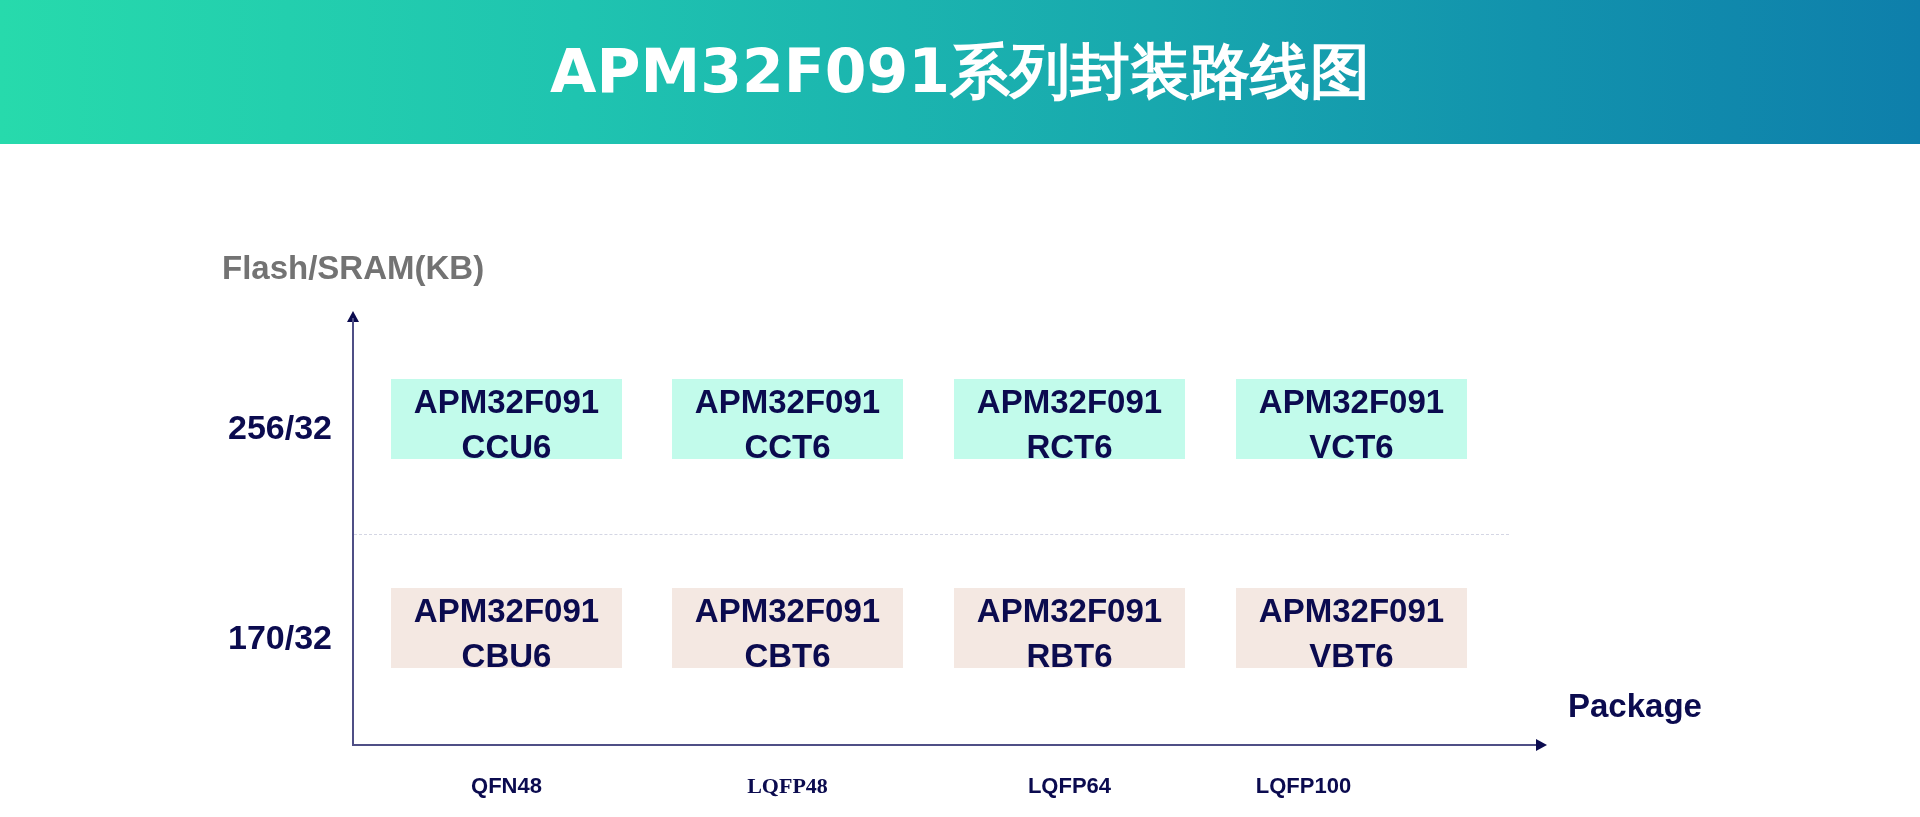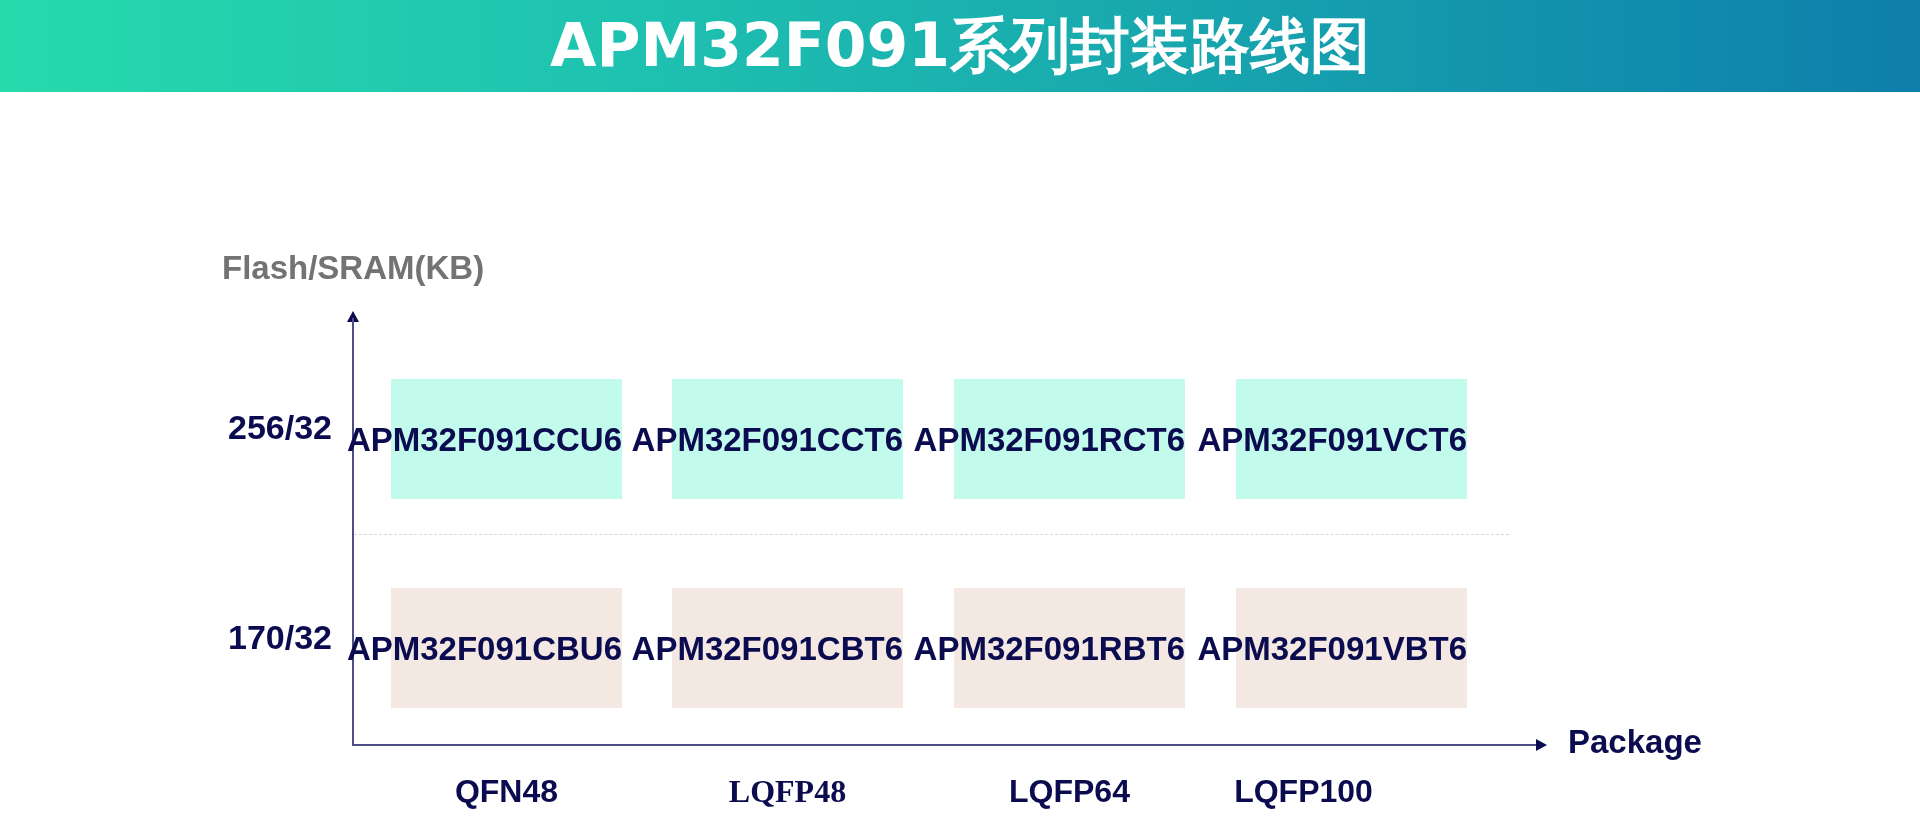--- a/index.html
+++ b/index.html
@@ -3,21 +3,21 @@
 <meta charset="utf-8">
 <style>
   html, body { margin: 0; padding: 0; }
   body {
     width: 1920px; height: 817px; position: relative; overflow: hidden;
     background: #ffffff;
     font-family: "Liberation Sans", "DejaVu Sans", sans-serif;
     color: #0b0b4f;
   }
   .header {
-    position: absolute; left: 0; top: 0; width: 1920px; height: 92px;
+    position: absolute; left: 0; top: 0; width: 1920px; height: 144px;
     background: linear-gradient(90deg, #27daac 0%, #1fc4b0 30%, #18a8ae 60%, #1292ad 80%, #0e7fab 100%);
     display: flex; align-items: center; justify-content: center;
   }
   .header-title {
     color: #ffffff; font-weight: bold; font-size: 60px; letter-spacing: 0px;
     font-family: "DejaVu Sans", "Liberation Sans", sans-serif;
     margin-left: 0px;
   }
   .y-title {
     position: absolute; left: 222px; top: 249px;
@@ -35,41 +35,41 @@
   .x-axis {
     position: absolute; left: 352px; top: 744px; width: 1186px; height: 2px;
     background: #4f4f86;
   }
   .x-arrow {
     position: absolute; left: 1536px; top: 739px; width: 0; height: 0;
     border-top: 6px solid transparent; border-bottom: 6px solid transparent;
     border-left: 11px solid #0b0b4f;
   }
   .x-title {
-    position: absolute; left: 1568px; top: 723px;
+    position: absolute; left: 1568px; top: 687px;
     font-size: 33px; font-weight: bold; color: #0b0b4f; white-space: nowrap;
   }
   .divider {
     position: absolute; left: 354px; top: 534px; width: 1155px; height: 0;
     border-top: 1.5px dashed #d4d6e4;
   }
   .row-label {
     position: absolute; left: 214px; width: 118px; text-align: right;
     font-size: 34px; font-weight: bold; color: #0b0b4f; white-space: nowrap;
   }
   .chip {
-    position: absolute; width: 231px; height: 120px;
-    display: flex; flex-direction: row; align-items: center; justify-content: flex-end;
+    position: absolute; width: 231px; height: 80px;
+    display: flex; flex-direction: column; align-items: center; justify-content: flex-start;
     font-size: 33px; font-weight: bold; color: #0b0b4f; line-height: 45px;
   }
   .chip.top { background: #c2fbeb; }
   .chip.bot { background: #f4e8e2; }
   .pkg {
     position: absolute; top: 773px; width: 231px; text-align: center;
-    font-size: 32px; font-weight: bold; color: #0b0b4f; white-space: nowrap;
+    font-size: 22px; font-weight: bold; color: #0b0b4f; white-space: nowrap;
   }
 </style>
 </head>
 <body>
 
 <div class="header">
   <span class="header-title">APM32F091系列封装路线图</span>
 </div>
 
 <div class="y-title">Flash/SRAM(KB)</div>

